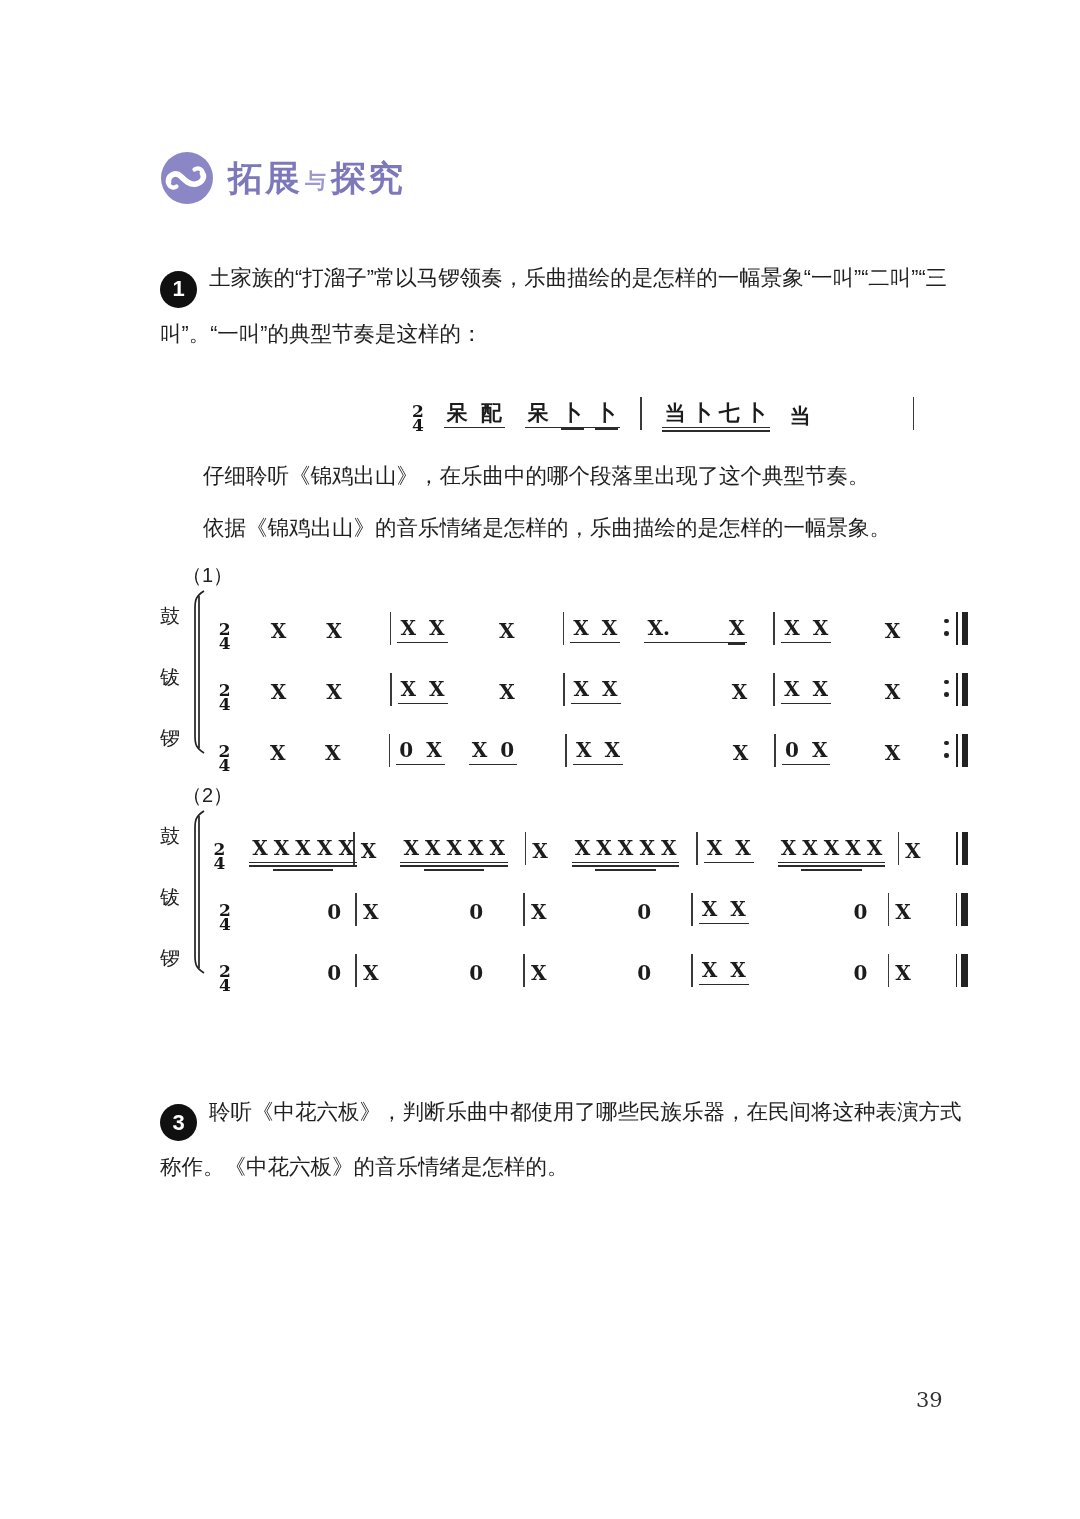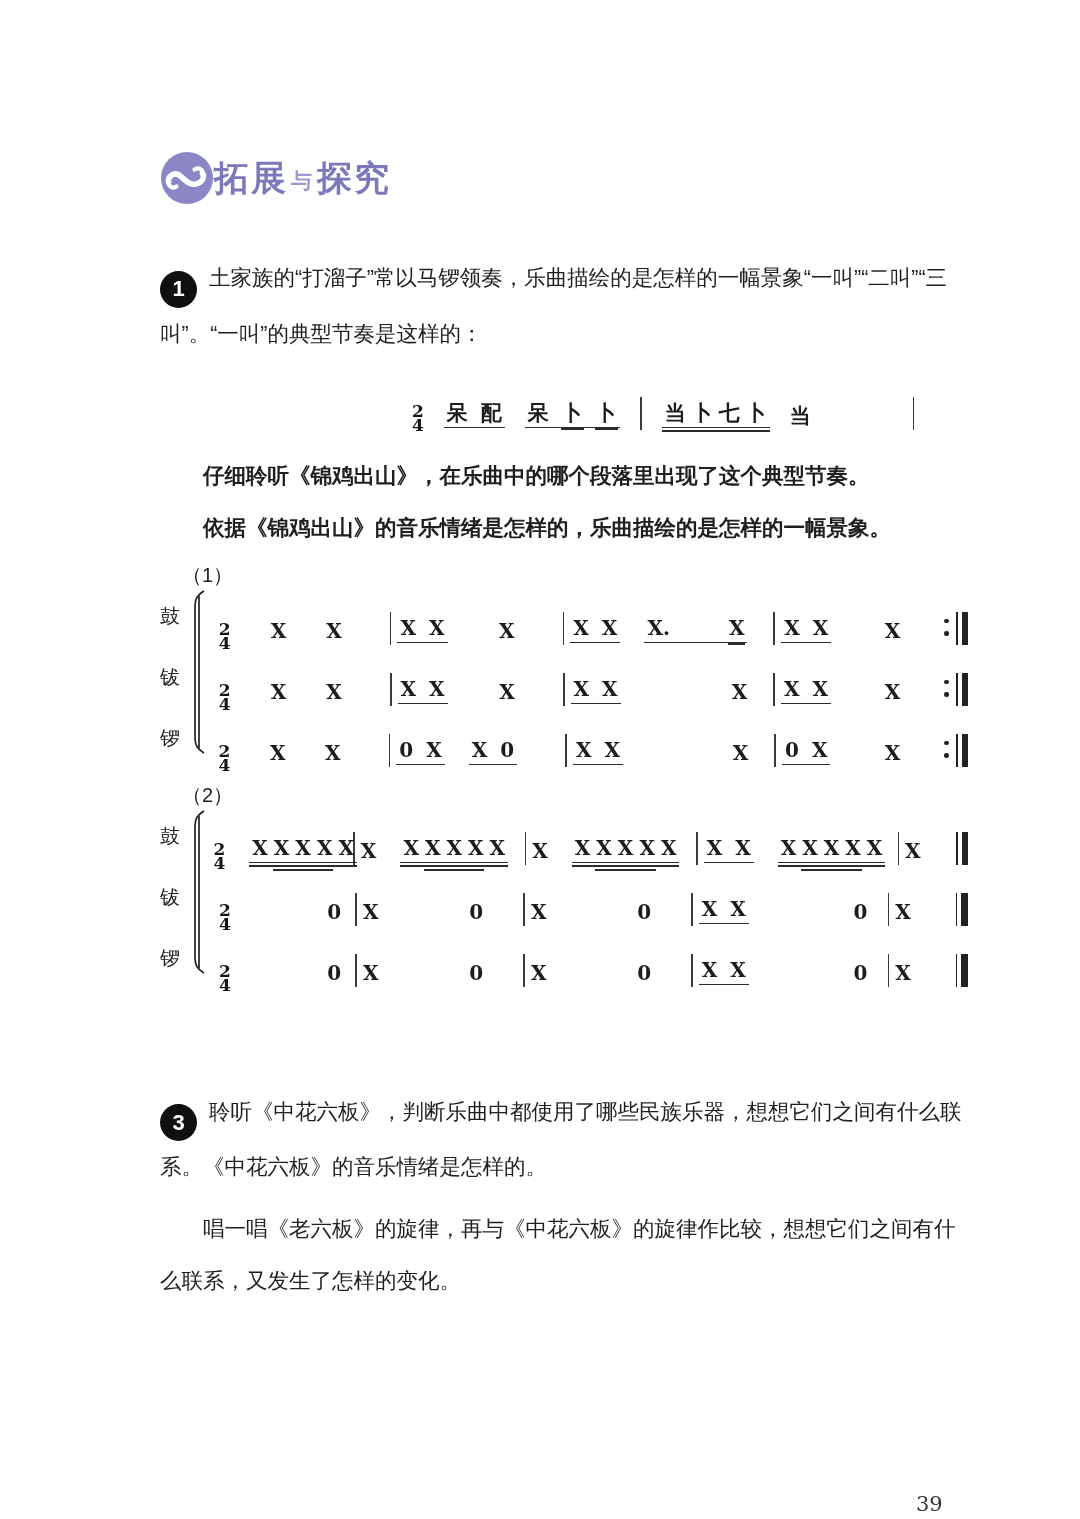--- a/index.html
+++ b/index.html
@@ -4,21 +4,21 @@
 <style>
   html,body{margin:0;padding:0;}
   body{
     width:1080px;height:1519px;position:relative;background:#ffffff;
     font-family:"Liberation Sans","DejaVu Sans",sans-serif;color:#1f1f1f;
     overflow:hidden;
   }
   .page{padding:150px 112px 0 160px;}
 
   
-  .hdr{display:flex;align-items:center;height:56px;}
+  .hdr{display:flex;align-items:center;gap:14px;height:56px;}
   .logo{width:54px;height:54px;flex:0 0 auto;}
   .title{font-weight:bold;font-size:35px;color:#7d78ba;letter-spacing:2px;display:flex;align-items:flex-start;}
   .title .conn{font-size:21px;color:#9d99cf;position:relative;top:12px;margin:0 3px;font-weight:bold;}
 
   
   .item{font-size:21.5px;line-height:52px;margin:0;}
   .badge{display:inline-flex;width:37px;height:37px;border-radius:50%;background:#101010;color:#fff;
     align-items:center;justify-content:center;font-size:22px;font-weight:bold;margin-right:12px;vertical-align:-11px;}
   .para{font-size:21.5px;line-height:52px;margin:0;text-indent:2em;}
 
@@ -35,21 +35,21 @@
   .ts{display:inline-flex;flex-direction:column;align-items:center;font-family:"DejaVu Serif",serif;
     font-weight:700;font-size:17px;line-height:14px;margin-bottom:-7px;color:#161616;}
   .bar{width:1.8px;height:33px;background:#3a3a3a;align-self:flex-end;margin-bottom:-2px;}
   .spacer{display:inline-block;width:62px;}
 
   
   .rhythm{display:flex;align-items:flex-end;gap:20px;margin:28px 0 0 252px;height:40px;}
   .rhythm .note{font-family:"Liberation Sans","DejaVu Sans",sans-serif;font-size:21px;font-weight:bold;}
   .rhythm .ts{margin-bottom:-4px;}
 
-  .qblock{margin-top:22px;font-weight:bold;}
+  .qblock{margin-top:22px;}
   .gap-top{margin-top:46px;}
   .item2{margin-top:76px;}
 
   
   .score{margin-top:8px;}
   .score-label{font-size:20px;margin:0 0 2px 22px;color:#222;}
   .system{position:relative;padding-left:0;}
   .brace{position:absolute;left:30px;top:-2px;}
   .staff-row{display:flex;align-items:flex-end;height:52px;padding-bottom:9px;}
   .inst{width:30px;margin-right:24px;font-size:20px;color:#222;align-self:center;text-align:left;}
@@ -66,21 +66,21 @@
   #score1 .m4{width:64px;padding-right:6px;justify-content:flex-start;}
   .ending{display:flex;align-items:flex-end;gap:4px;margin-left:4px;}
   .ending .dots{display:flex;flex-direction:column;gap:8px;margin-right:3px;align-self:center;}
   .ending .dot{width:4.5px;height:4.5px;border-radius:50%;background:#222;}
   .ending .thin{width:1.8px;height:33px;background:#222;margin-bottom:-2px;}
   .ending .thick{width:6.5px;height:33px;background:#222;margin-bottom:-2px;}
 
   .item3{margin-top:92px;}
   .closing{margin-top:10px;}
 
-  .pagenum{position:absolute;left:916px;top:1492px;font-family:"DejaVu Serif",serif;
+  .pagenum{position:absolute;left:916px;top:1388px;font-family:"DejaVu Serif",serif;
     font-size:21px;color:#333;}
 </style>
 </head>
 <body>
 
 <div class="page">
 
   <div class="hdr">
     <svg class="logo" viewBox="0 0 54 54">
       <circle cx="27" cy="27" r="26" fill="#8b86c5"></circle>
@@ -425,20 +425,19 @@
             <span class="ending">
               <span class="thin"></span>
               <span class="thick"></span>
             </span>
           </div>
         </div>
     </div>
   </div>
 
   <p class="item item3">
-    <span class="badge">3</span><span>聆听《中花六板》，判断乐曲中都使用了哪些民族乐器，想想它们之间有什么联系。《中花六板》的音乐情绪是怎样的。</span>
+    <span class="badge">3</span><span>聆听《中花六板》，判断乐曲中都使用了哪些民族乐器，在民间将这种表演方式称作。《中花六板》的音乐情绪是怎样的。</span>
   </p>
 
-  <p class="para closing">唱一唱《老六板》的旋律，再与《中花六板》的旋律作比较，想想它们之间有什么联系，又发生了怎样的变化。</p>
 
 </div>
 
 <div class="pagenum">39</div>
 
 </body></html>

